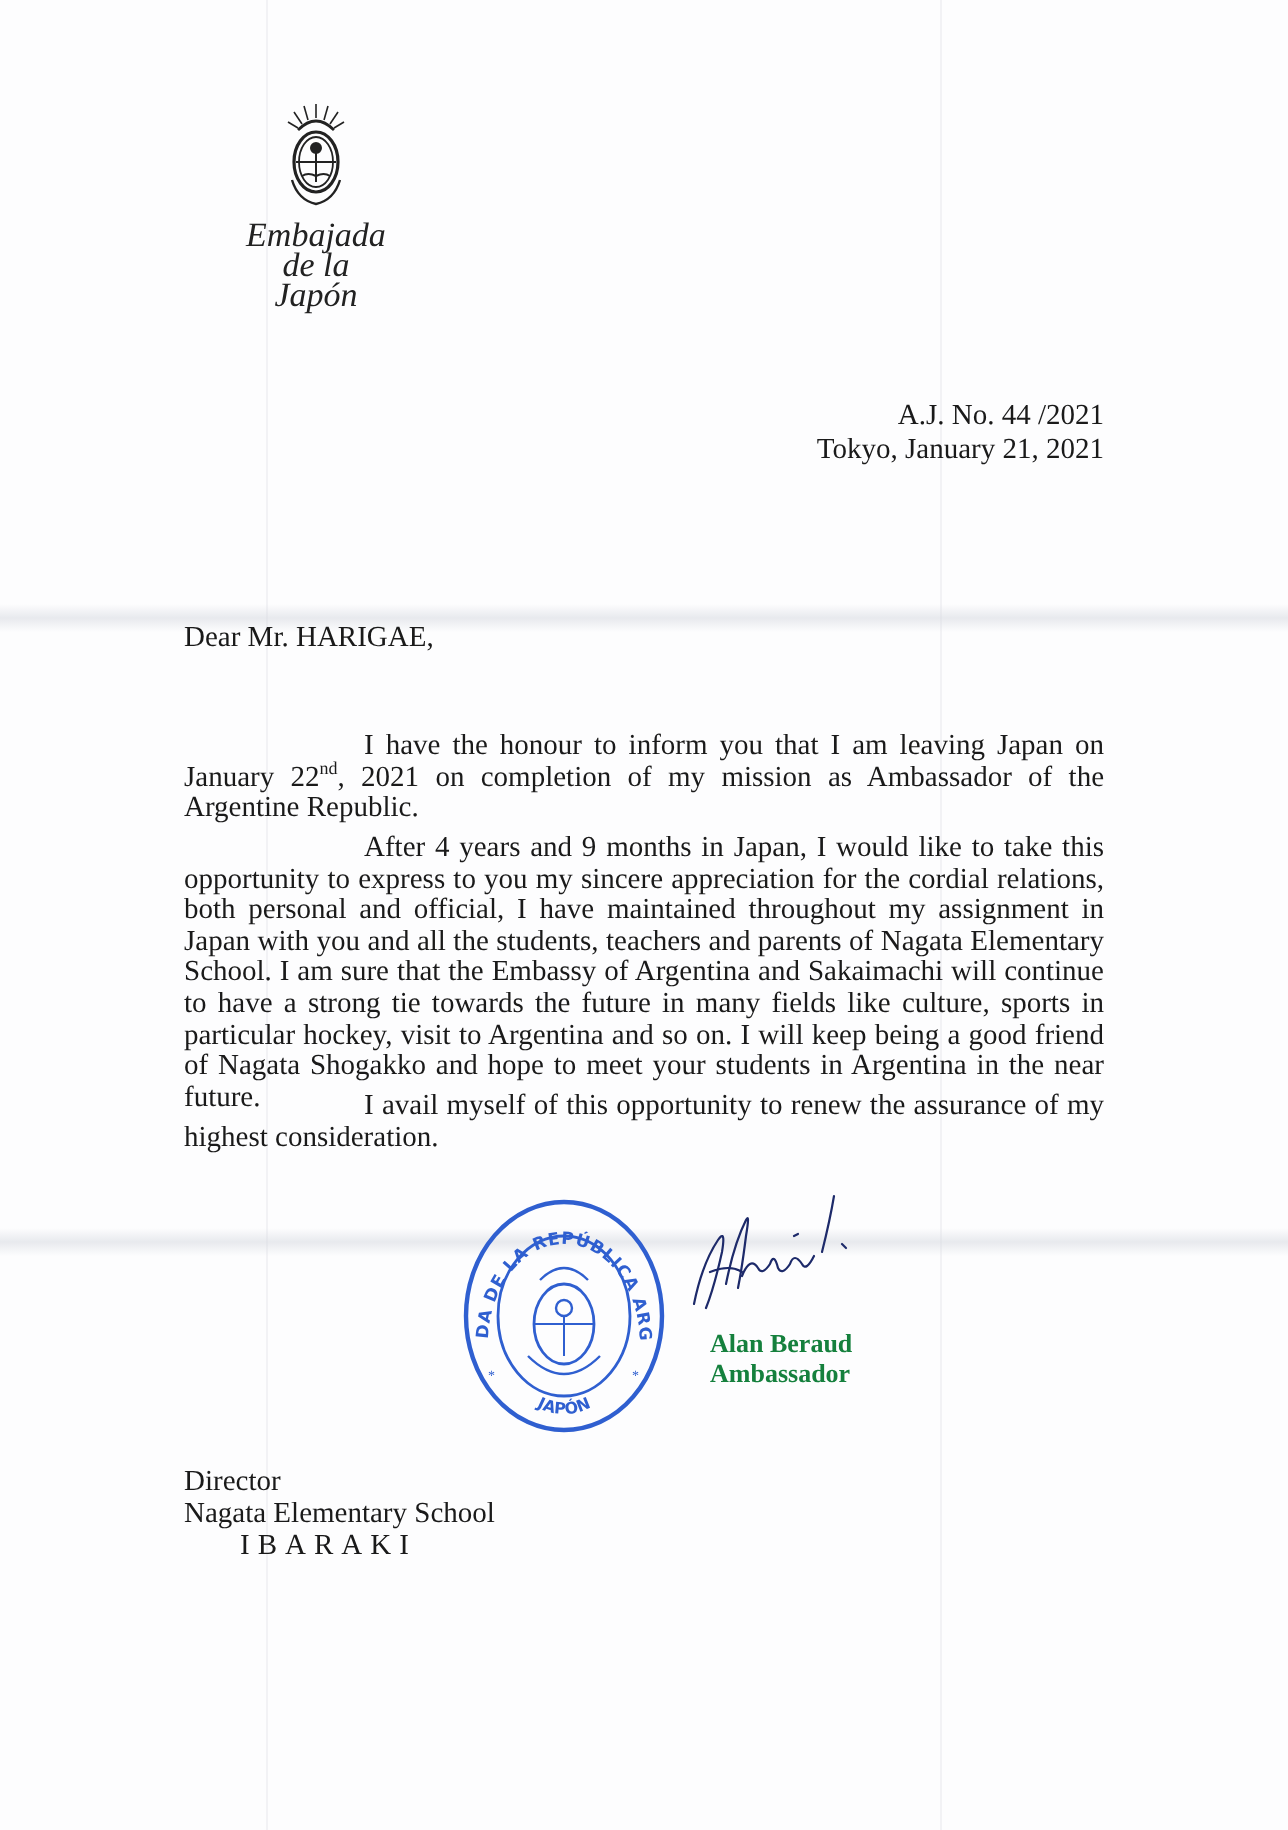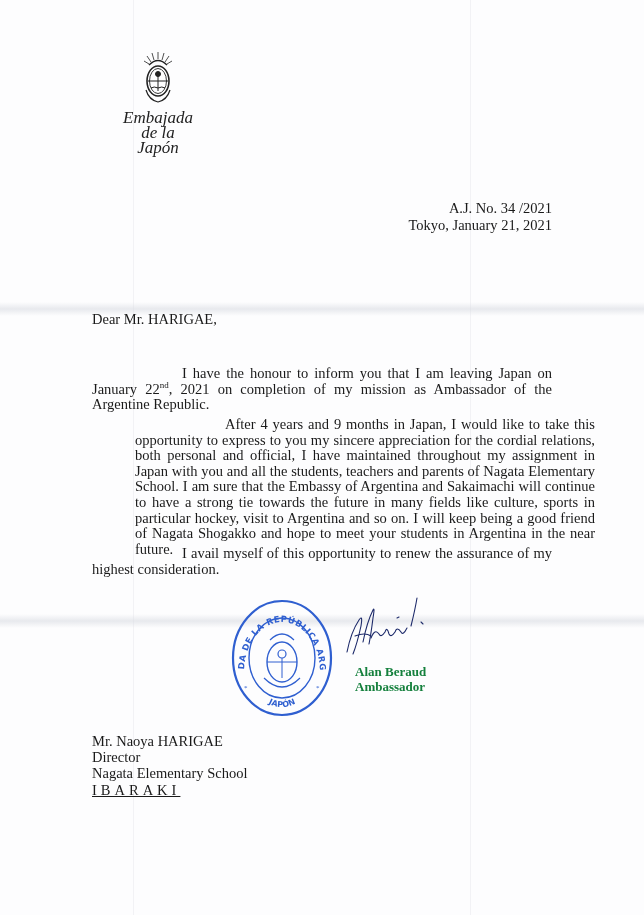--- a/index.html
+++ b/index.html
@@ -22,30 +22,30 @@
     .crest { width: 34px; height: 56px; margin: 0 auto 4px auto; display:block; }
     .lh-line { font-style: italic; font-size: 17px; line-height: 15px; color: #222; }
 
     .ref { position: absolute; right: 92px; top: 200px; text-align: right; font-size: 14.5px; line-height: 17px; }
 
     .salutation { position: absolute; left: 92px; top: 311px; font-size: 14.5px; }
 
     .body { position: absolute; left: 92px; width: 460px; font-size: 14.5px; line-height: 15.6px; text-align: justify; }
     .body p { margin: 0; text-indent: 90px; }
     .p1 { top: 366px; }
-    .p2 { top: 417px; margin-left: 43px; }
+    .p2 { top: 417px; }
     .p3 { top: 546px; }
     sup { font-size: 9px; line-height: 0; vertical-align: super; }
 
     .seal { position: absolute; left: 230px; top: 598px; width: 104px; height: 120px; }
     .signature { position: absolute; left: 345px; top: 592px; width: 90px; height: 66px; }
     .sig-name { position: absolute; left: 355px; top: 664px; color: #15803d; font-size: 13px; line-height: 15px; font-weight: bold; }
 
     .addressee { position: absolute; left: 92px; top: 733px; font-size: 14.5px; line-height: 16.2px; }
-    .addressee .u { text-decoration: underline; letter-spacing: 4px; }
+    .addressee .u { letter-spacing: 4px; margin-left: 28px; }
   </style>
 </head>
 <body>
 
 <div class="vfold v1"></div>
 <div class="vfold v2"></div>
 <div class="fold f1"></div>
 <div class="fold f2"></div>
 
 <div class="letterhead">
@@ -70,21 +70,21 @@
       <path d="M10 38 Q13 36 17 38 Q21 36 24 38"></path>
       <path d="M5 40 Q8 50 17 52 Q26 50 29 40" stroke-width="1.2"></path>
     </g>
   </svg>
   <div class="lh-line">Embajada</div>
   <div class="lh-line">de la</div>
   <div class="lh-line">Japón</div>
 </div>
 
 <div class="ref">
-  <div>A.J. No. 34 /2021</div>
+  <div>A.J. No. 44 /2021</div>
   <div>Tokyo, January 21, 2021</div>
 </div>
 
 <div class="salutation">Dear Mr. HARIGAE,</div>
 
 <div class="body p1">
   <p><span>I have the honour to inform you that I am leaving Japan on January 22</span><sup>nd</sup><span>, 2021 on completion of my mission as Ambassador of the Argentine Republic.</span></p>
 </div>
 
 <div class="body p2">
@@ -130,17 +130,16 @@
     <path d="M52 26 L54 25"></path>
   </g>
 </svg>
 
 <div class="sig-name">
   <div>Alan Beraud</div>
   <div>Ambassador</div>
 </div>
 
 <div class="addressee">
-  <div>Mr. Naoya HARIGAE</div>
   <div>Director</div>
   <div>Nagata Elementary School</div>
   <div><span class="u">IBARAKI</span></div>
 </div>
 
 </body></html>

